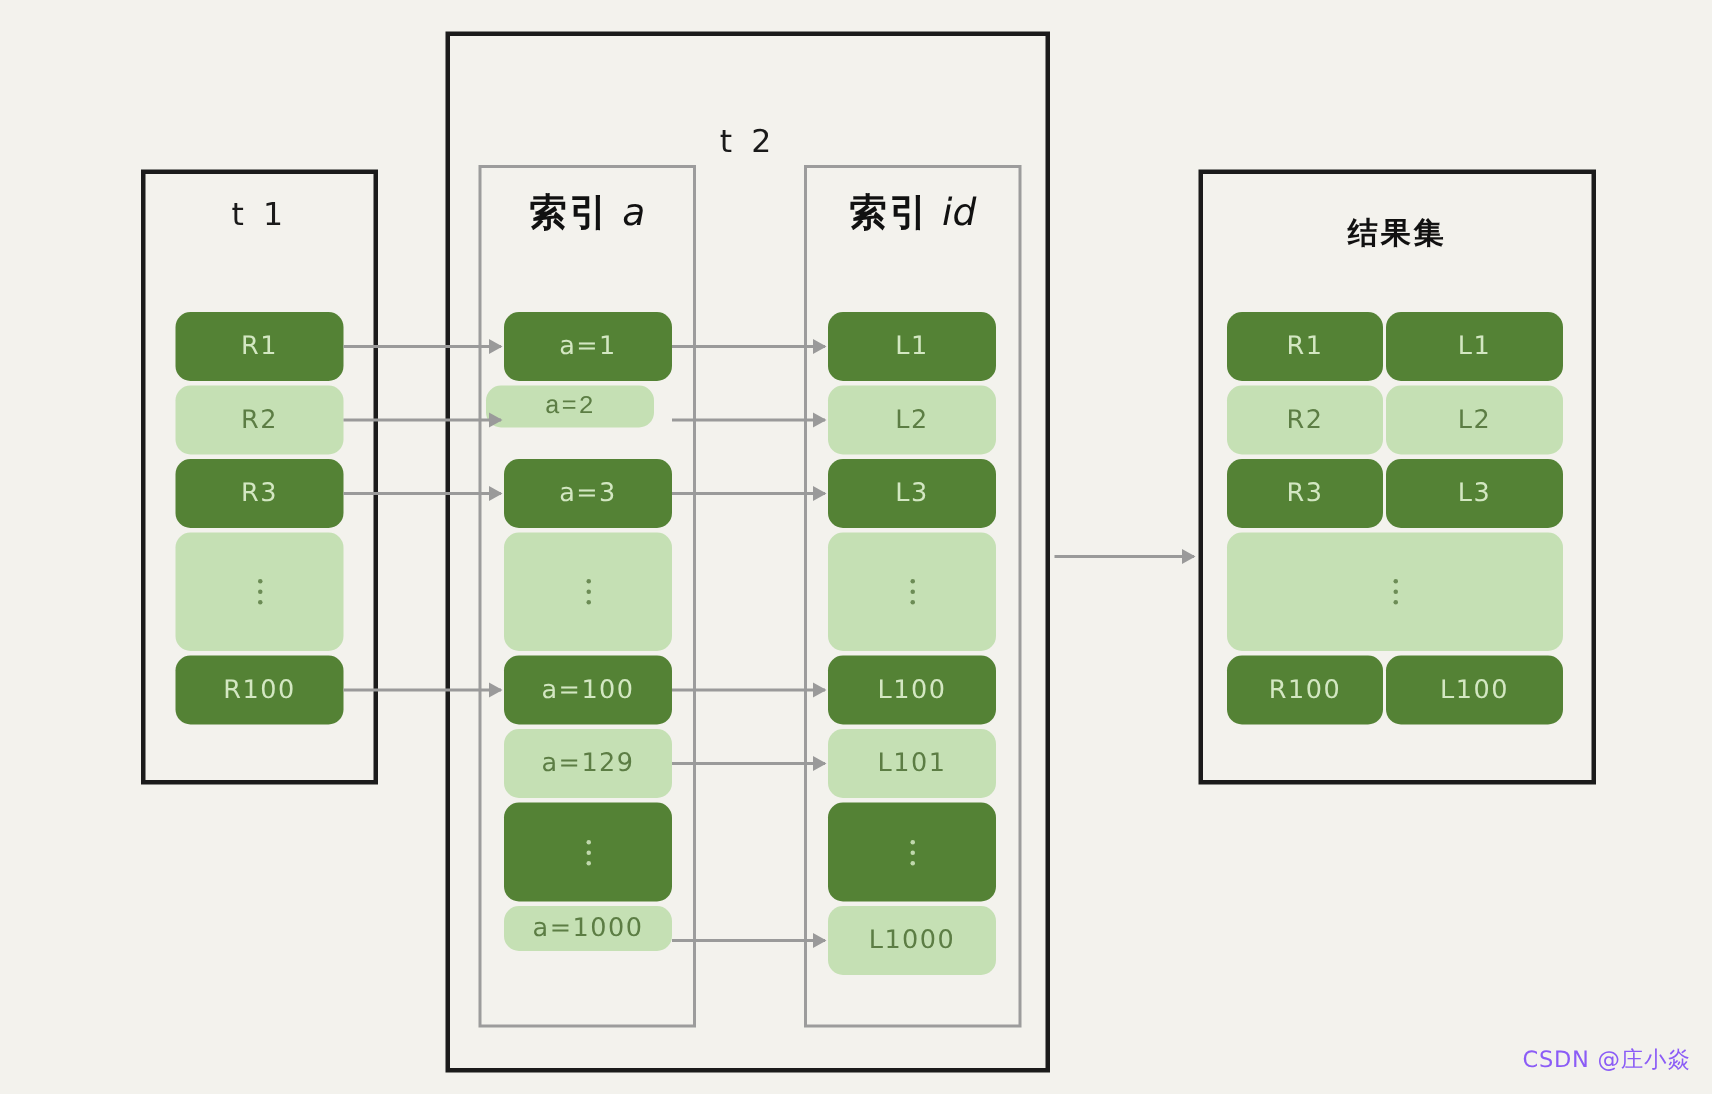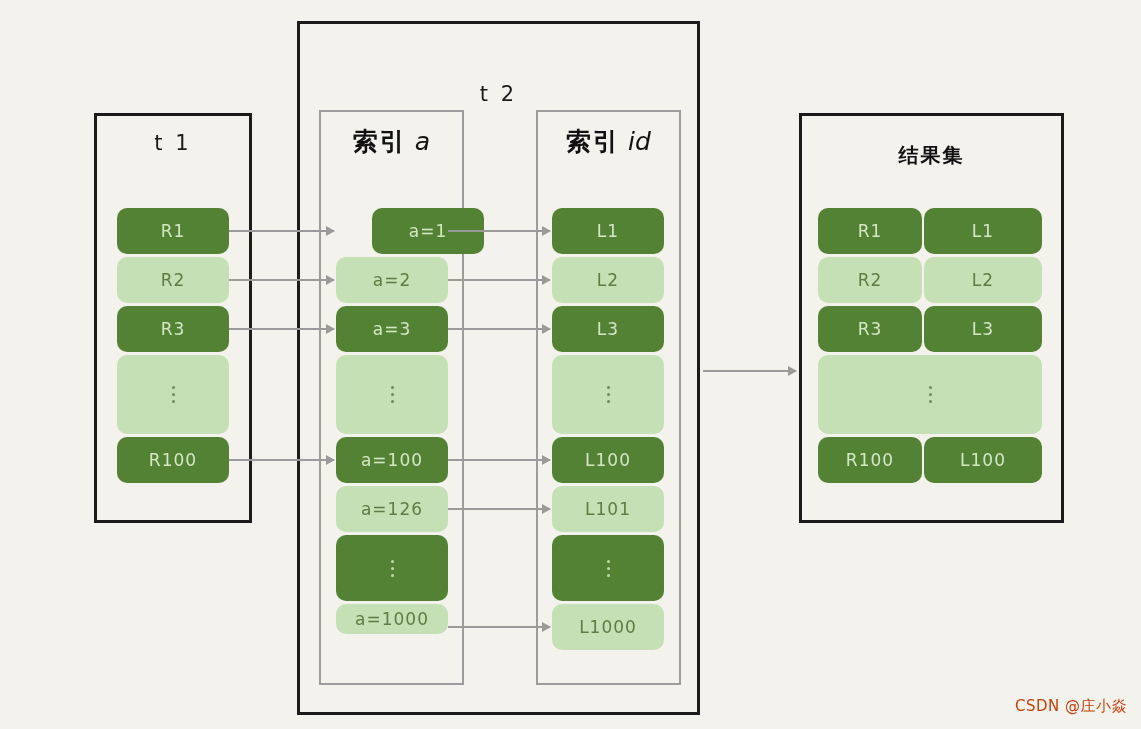--- a/index.html
+++ b/index.html
@@ -128,21 +128,21 @@
     width: 0; height: 0;
     border-left: 9px solid #9a9a9a;
     border-top: 5px solid transparent;
     border-bottom: 5px solid transparent;
   }
 
   .watermark {
     position: absolute;
     right: 14px;
     bottom: 13px;
-    color: #c2410c;
+    color: #8b5cf6;
     font-size: 15px;
     letter-spacing: .5px;
     font-family: "DejaVu Sans", sans-serif;
   }
 </style>
 </head>
 <body>
 
 <div class="stage">
 
@@ -173,41 +173,41 @@
   <div class="frame-outer" style="left:297px; top:21px; width:403px; height:694px;">
     <div class="frame-title title-latin" style="top:22px;margin-top:36px;">t 2</div>
   </div>
 
   <div class="frame-inner" style="left:319px; top:110px; width:145px; height:575px;">
     <div class="frame-title title-cjk" style="top:13px;">
       <span>索引</span><span class="tail"> a</span>
     </div>
   </div>
 
-  <div class="cell dark" style="left:336px; top:208px; width:112px; height:46px;margin-left:36px;">
+  <div class="cell dark" style="left:336px; top:208px; width:112px; height:46px;">
       <span>a=1</span>
     </div>
-  <div class="cell light" style="left:336px; top:257px; width:112px; height:46px;">
+  <div class="cell light" style="left:324px; top:257px; width:112px; height:28px;font-family:Liberation Mono, monospace;">
       <span>a=2</span>
     </div>
   <div class="cell dark" style="left:336px; top:306px; width:112px; height:46px;text-align:right;">
       <span>a=3</span>
     </div>
   <div class="cell light" style="left:336px; top:355px; width:112px; height:79px;">
       <span class="dots">
         <i></i>
         <i></i>
         <i></i>
       </span>
     </div>
   <div class="cell dark" style="left:336px; top:437px; width:112px; height:46px;">
       <span>a=100</span>
     </div>
   <div class="cell light" style="left:336px; top:486px; width:112px; height:46px;">
-      <span>a=126</span>
+      <span>a=129</span>
     </div>
   <div class="cell dark" style="left:336px; top:535px; width:112px; height:66px;">
       <span class="dots">
         <i></i>
         <i></i>
         <i></i>
       </span>
     </div>
   <div class="cell light" style="left:336px; top:604px; width:112px; height:30px;">
       <span>a=1000</span>

